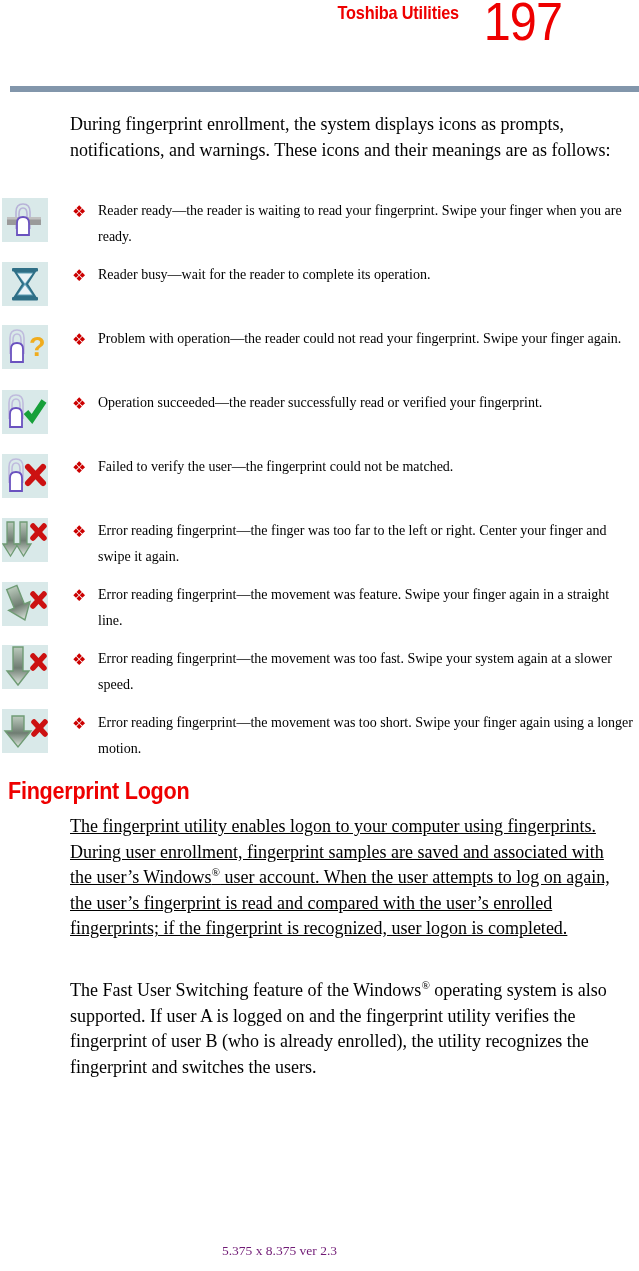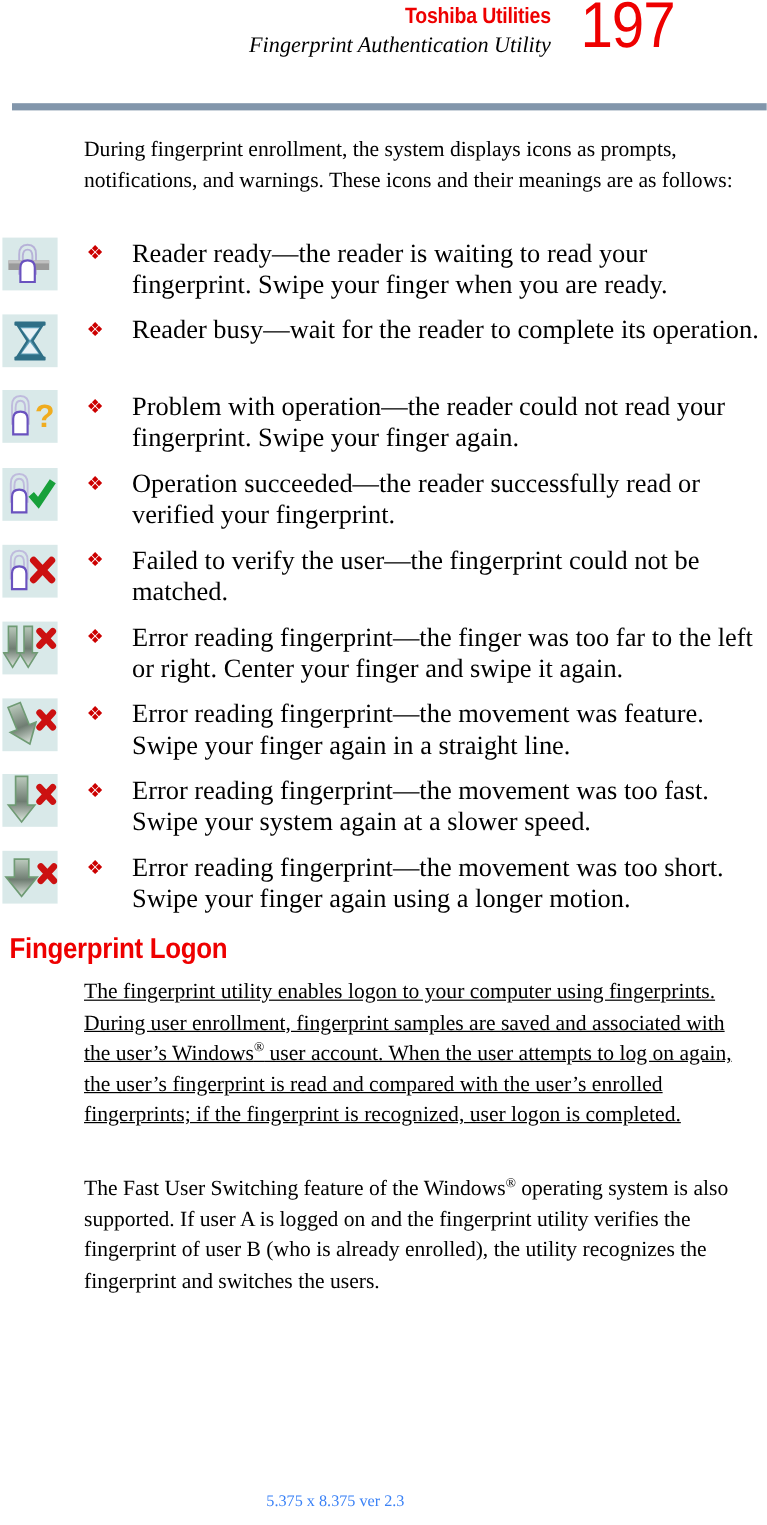--- a/index.html
+++ b/index.html
@@ -99,22 +99,22 @@
     position: absolute;
     left: 2px;
     top: 1px;
     width: 18px;
     font-size: 16px;
     line-height: 25.6px;
     color: #cc0000;
     text-align: left;
   }
   .bullet-text {
-    margin-left: 40px;
-    font-size: 22px;
+    margin-left: 28px;
+    font-size: 14px;
     line-height: 25.6px;
   }
 
   .sup {
     font-size: 0.62em;
     vertical-align: super;
     line-height: 0;
   }
 
   
@@ -148,32 +148,31 @@
 
   
   .footer {
     position: absolute;
     left: 0;
     top: 1243px;
     width: 639px;
     text-align: center;
     font-size: 13.5px;
     line-height: 16px;
-    color: #3b82f6;
+    color: #701a75;
     padding-right: 80px;
     box-sizing: border-box;
   }
 </style>
 </head>
 <body>
 
 <div class="page-header">
   <div class="hdr-texts">
     <div class="hdr-title">Toshiba Utilities</div>
-    <div class="hdr-subtitle">Fingerprint Authentication Utility</div>
   </div>
   <div class="hdr-pageno">197</div>
   <div class="hdr-rule"></div>
 </div>
 
 <div class="icon-box" style="top:198px;">
   <svg viewBox="0 0 46 44" xmlns="http://www.w3.org/2000/svg">
     <g fill="none" stroke="#b7b2d8" stroke-width="1.6">
       <path d="M14 31 L14 14 Q14 6 21 6 Q28 6 28 14 L28 31"></path>
       <path d="M17 31 L17 16 Q17 10 21 10 Q25 10 25 16 L25 31"></path>

